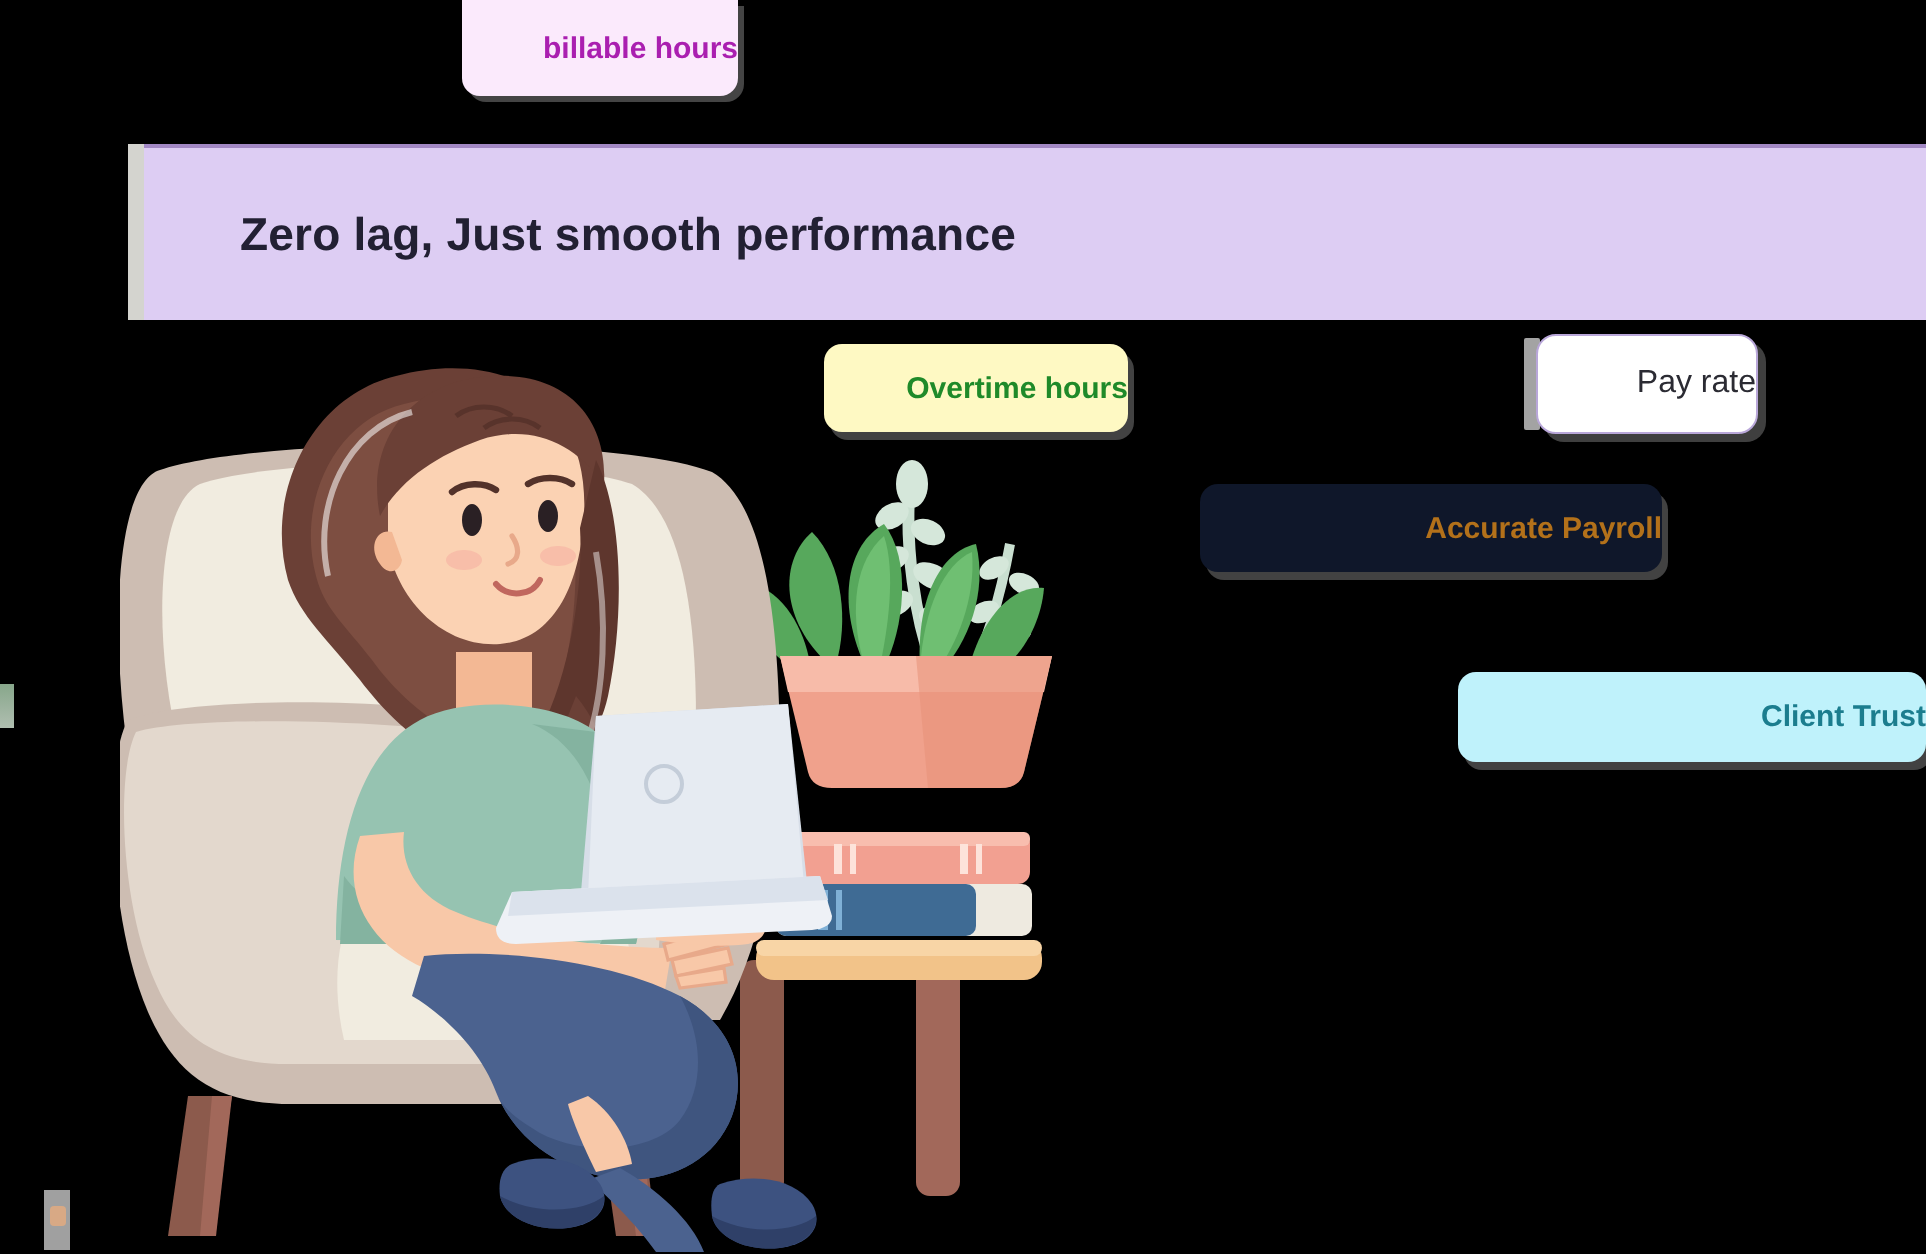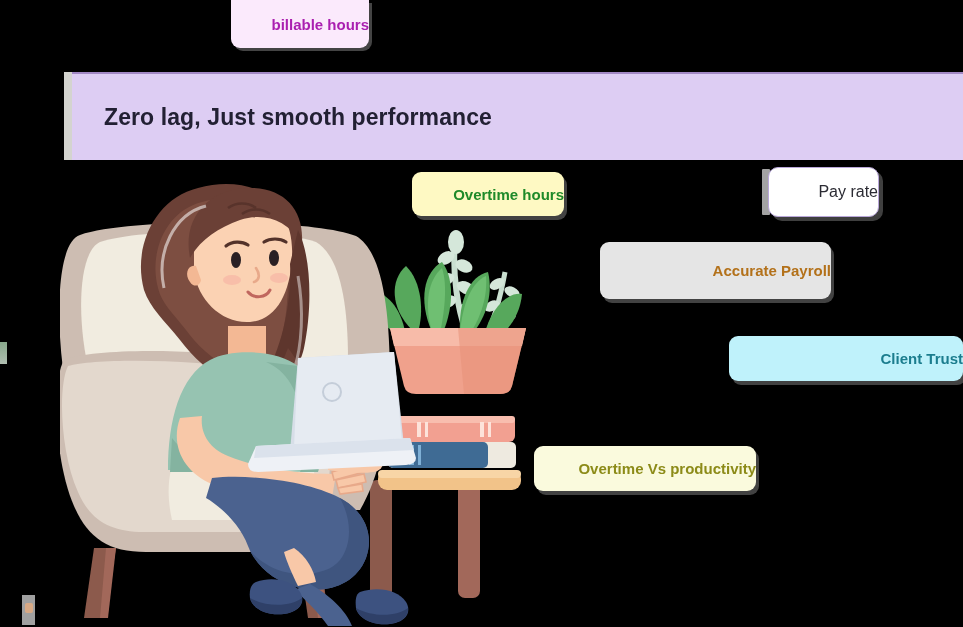--- a/index.html
+++ b/index.html
@@ -19,21 +19,21 @@
 
   
   .banner {
     position: absolute;
     left: 64px; top: 72px;
     width: 899px; height: 88px;
     background: #ddcdf3;
     border-top: 2px solid #a288c4;
     display: flex;
     align-items: center;
-    padding-left: 40px;
+    padding-left: 56px;
   }
   .banner-title {
     font-size: 23px;
     font-weight: bold;
     color: #222033;
     letter-spacing: 0.1px;
     white-space: nowrap;
   }
   .banner-gutter {
     position: absolute;
@@ -86,22 +86,22 @@
   }
   .c-pay-rate-gutter {
     position: absolute;
     left: 762px; top: 169px;
     width: 8px; height: 46px;
     background: #a3a3a3;
     border-radius: 1px;
   }
   .c-accurate-payroll {
     left: 600px; top: 242px;
-    width: 231px; height: 57px;
-    background: #e5e5e5;
+    width: 231px; height: 44px;
+    background: #0f172a;
     color: #b3711a;
   }
   .c-client-trust {
     left: 729px; top: 336px;
     width: 234px; height: 45px;
     background: #bff2fb;
     color: #1b7d8e;
     padding-left: 34px;
   }
   .c-overtime-prod {
@@ -184,23 +184,20 @@
   </div>
 
   <div class="chip c-accurate-payroll">
     <span>Accurate Payroll</span>
   </div>
 
   <div class="chip c-client-trust">
     <span>Client Trust</span>
   </div>
 
-  <div class="chip c-overtime-prod">
-    <span>Overtime Vs productivity</span>
-  </div>
 
 
 
   <div class="illus">
     <svg width="470" height="447" viewBox="0 0 470 447" xmlns="http://www.w3.org/2000/svg">
 
       <g>
         <rect x="310" y="300" width="22" height="118" rx="7" fill="#8c5a4c"></rect>
         <rect x="398" y="300" width="22" height="118" rx="7" fill="#a2685a"></rect>
         <rect x="318" y="290" width="143" height="20" rx="9" fill="#f2c389"></rect>

